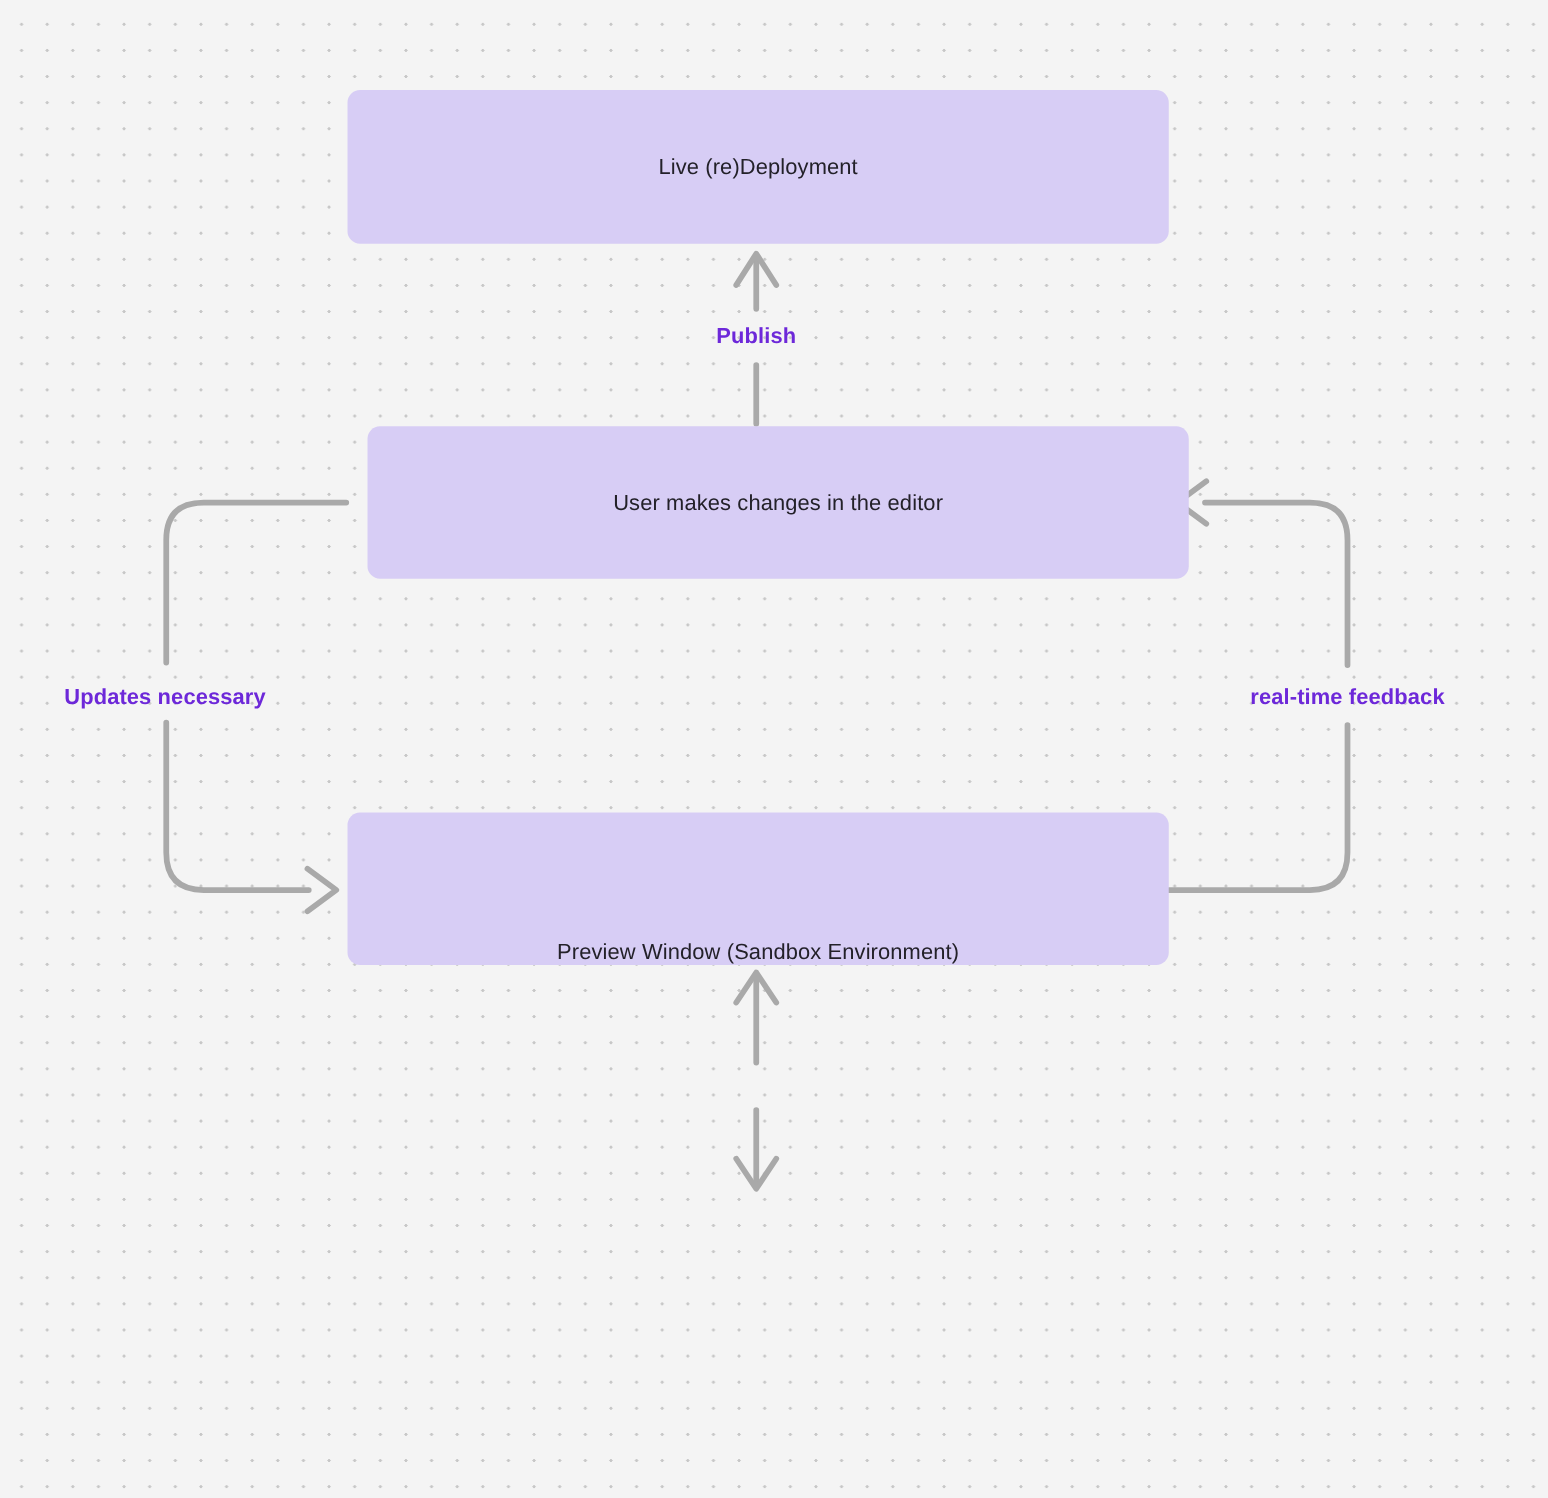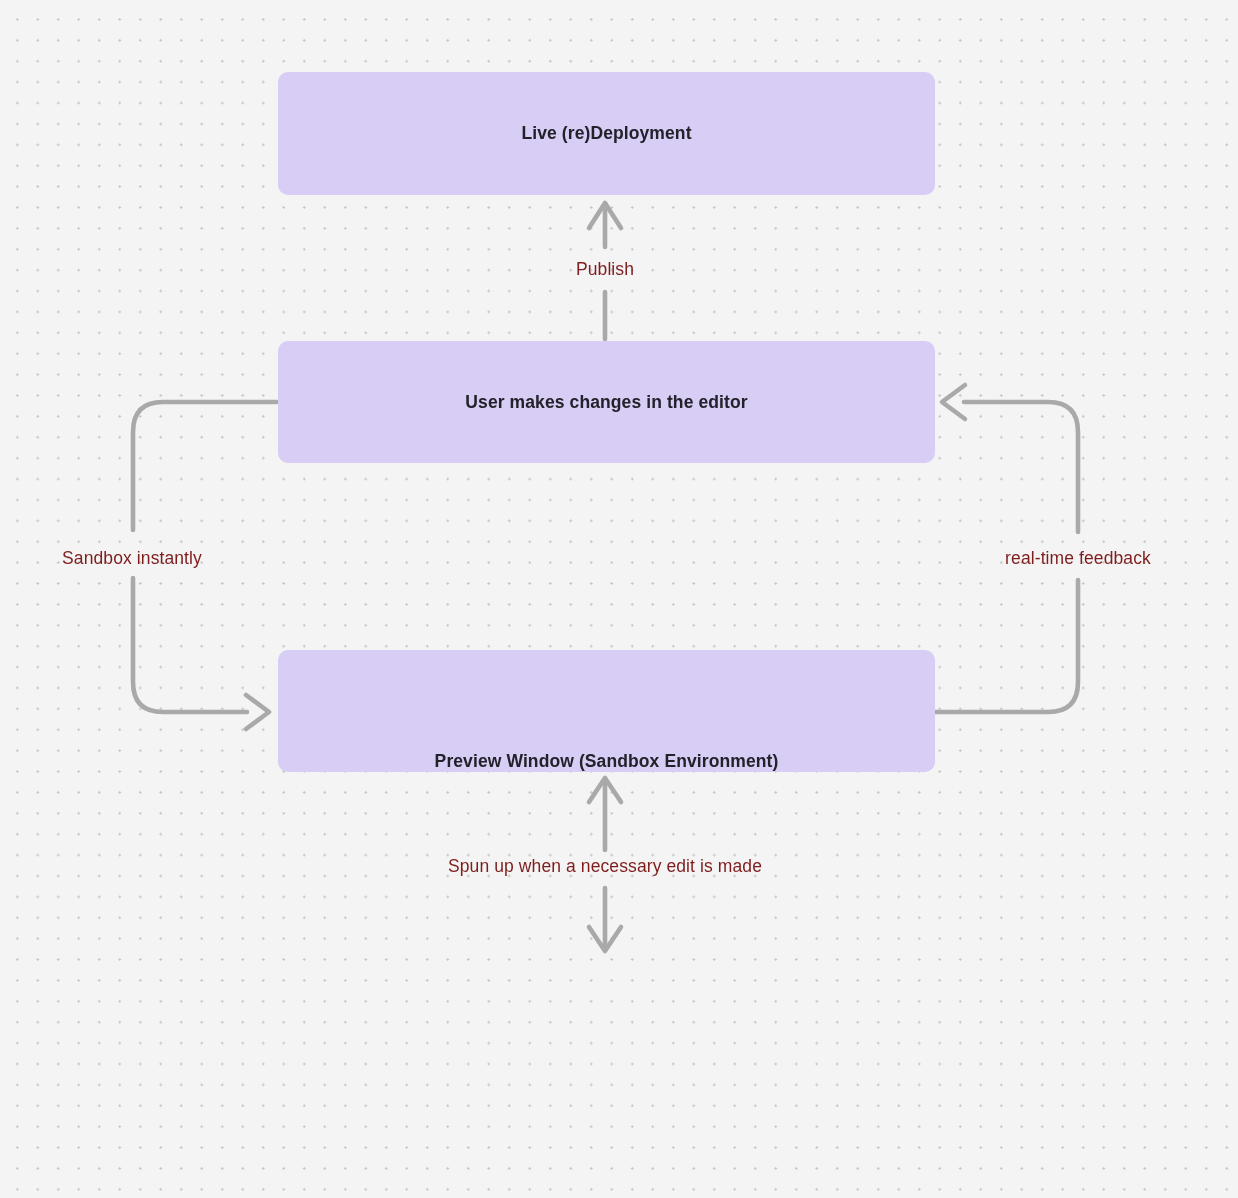--- a/index.html
+++ b/index.html
@@ -32,35 +32,35 @@
     left: 278px;
     width: 657px;
     height: 122px;
     background: #d7cdf5;
     border-radius: 10px;
     display: flex;
     align-items: center;
     justify-content: center;
     text-align: center;
     font-size: 17.5px;
-    font-weight: 700;
+    font-weight: 400;
     color: #232129;
     letter-spacing: 0.1px;
   }
   #node-live    { top: 72px; height: 123px; }
-  #node-user    { top: 341px; }
+  #node-user    { top: 341px; margin-left: 16px; }
   #node-preview { top: 650px; align-items: flex-end; }
   #node-dev     { top: 959px; }
   .edge-label {
     position: absolute;
     transform: translate(-50%, -50%);
     white-space: nowrap;
     font-size: 17.5px;
-    font-weight: 400;
-    color: #7f1d1d;
+    font-weight: 700;
+    color: #6d28d9;
     letter-spacing: 0.1px;
   }
   #label-publish  { left: 605px;  top: 269px; }
   #label-updates  { left: 132px;  top: 558px; }
   #label-feedback { left: 1078px; top: 558px; }
   #label-spunup   { left: 605px;  top: 866px; }
 </style>
 </head>
 <body>
 
@@ -95,17 +95,16 @@
   <div class="node" id="node-user">
     <span>User makes changes in the editor</span>
   </div>
 
   <div class="node" id="node-preview">
     <span>Preview Window (Sandbox Environment)</span>
   </div>
 
 
   <div class="edge-label" id="label-publish">Publish</div>
-  <div class="edge-label" id="label-updates">Sandbox instantly</div>
+  <div class="edge-label" id="label-updates">Updates necessary</div>
   <div class="edge-label" id="label-feedback">real-time feedback</div>
-  <div class="edge-label" id="label-spunup">Spun up when a necessary edit is made</div>
 
 </div>
 
 </body></html>

